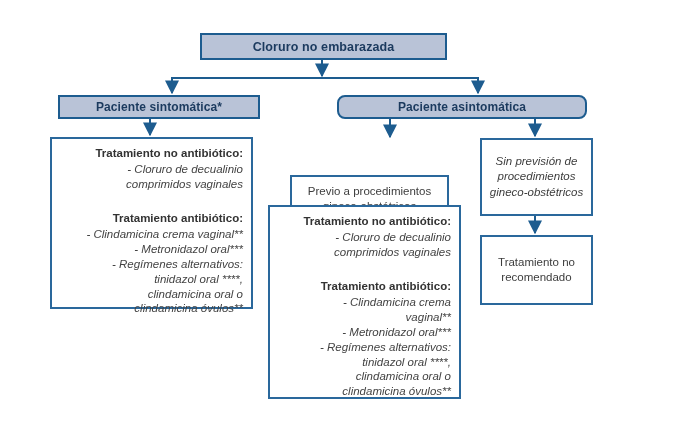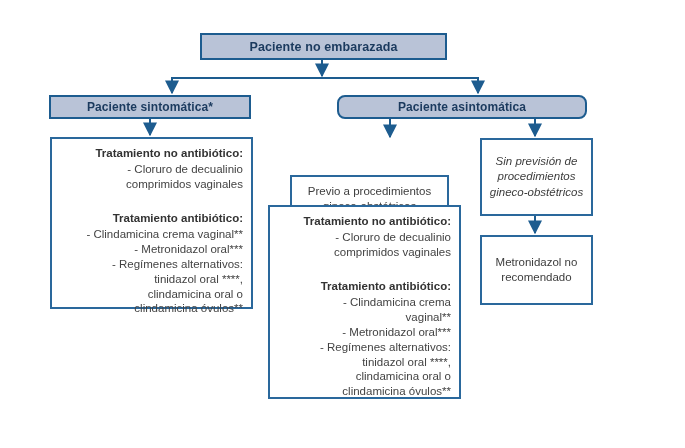--- a/index.html
+++ b/index.html
@@ -60,23 +60,24 @@
     font-weight: 700;
     color: #333333;
   }
   .sec-head + .item { margin-top: 1px; }
   .item + .sec-head { margin-top: 19px; }
   .item {
     margin-left: 26px;
     padding-left: 9px;
     text-indent: -9px;
     color: #434343;
+    font-style: italic;
   }
   #box-root        { left: 200px; top: 33px;  width: 247px; height: 27px; }
-  #box-symptomatic { left: 49px;  top: 95px;  width: 202px; height: 24px; font-size: 12px; }
+  #box-symptomatic { left: 58px;  top: 95px;  width: 202px; height: 24px; font-size: 12px; }
   #box-asymptomatic{ left: 337px; top: 95px;  width: 250px; height: 24px; font-size: 12px; border-radius: 8px; }
   #box-treat-sym   { left: 50px;  top: 137px; width: 203px; height: 172px; }
   #box-previo      { left: 290px; top: 139px; width: 159px; height: 48px; margin-top: 36px; }
   #box-sin-prev    { left: 480px; top: 138px; width: 113px; height: 78px; font-style: italic; }
   #box-treat-prev  { left: 268px; top: 205px; width: 193px; height: 194px; }
   #box-no-rec      { left: 480px; top: 235px; width: 113px; height: 70px; }
 </style>
 </head>
 <body>
 
@@ -94,21 +95,21 @@
       <path d="M172,77 V93" marker-end="url(#arrow)"></path>
       <path d="M478,77 V93" marker-end="url(#arrow)"></path>
       <path d="M150,119 V135" marker-end="url(#arrow)"></path>
       <path d="M390,119 V137" marker-end="url(#arrow)"></path>
       <path d="M535,119 V136" marker-end="url(#arrow)"></path>
       <path d="M360,187 V203" marker-end="url(#arrow)"></path>
       <path d="M535,216 V233" marker-end="url(#arrow)"></path>
     </g>
   </svg>
 
-  <div id="box-root" class="box hdr">Paciente no embarazada</div>
+  <div id="box-root" class="box hdr">Cloruro no embarazada</div>
 
   <div id="box-symptomatic" class="box hdr">Paciente sintomática*</div>
 
   <div id="box-asymptomatic" class="box hdr">Paciente asintomática</div>
 
   <div id="box-treat-sym" class="box white treat">
     <div class="sec-head">Tratamiento no antibiótico:</div>
     <div class="item">- Cloruro de decualinio comprimidos vaginales</div>
     <div class="sec-head">Tratamiento antibiótico:</div>
     <div class="item">- Clindamicina crema vaginal**</div>
@@ -122,15 +123,15 @@
 
   <div id="box-treat-prev" class="box white treat">
     <div class="sec-head">Tratamiento no antibiótico:</div>
     <div class="item">- Cloruro de decualinio comprimidos vaginales</div>
     <div class="sec-head">Tratamiento antibiótico:</div>
     <div class="item">- Clindamicina crema vaginal**</div>
     <div class="item">- Metronidazol oral***</div>
     <div class="item">- Regímenes alternativos: tinidazol oral ****, clindamicina oral o clindamicina óvulos**</div>
   </div>
 
-  <div id="box-no-rec" class="box white subhdr">Metronidazol no recomendado</div>
+  <div id="box-no-rec" class="box white subhdr">Tratamiento no recomendado</div>
 
 </div>
 
 </body></html>

